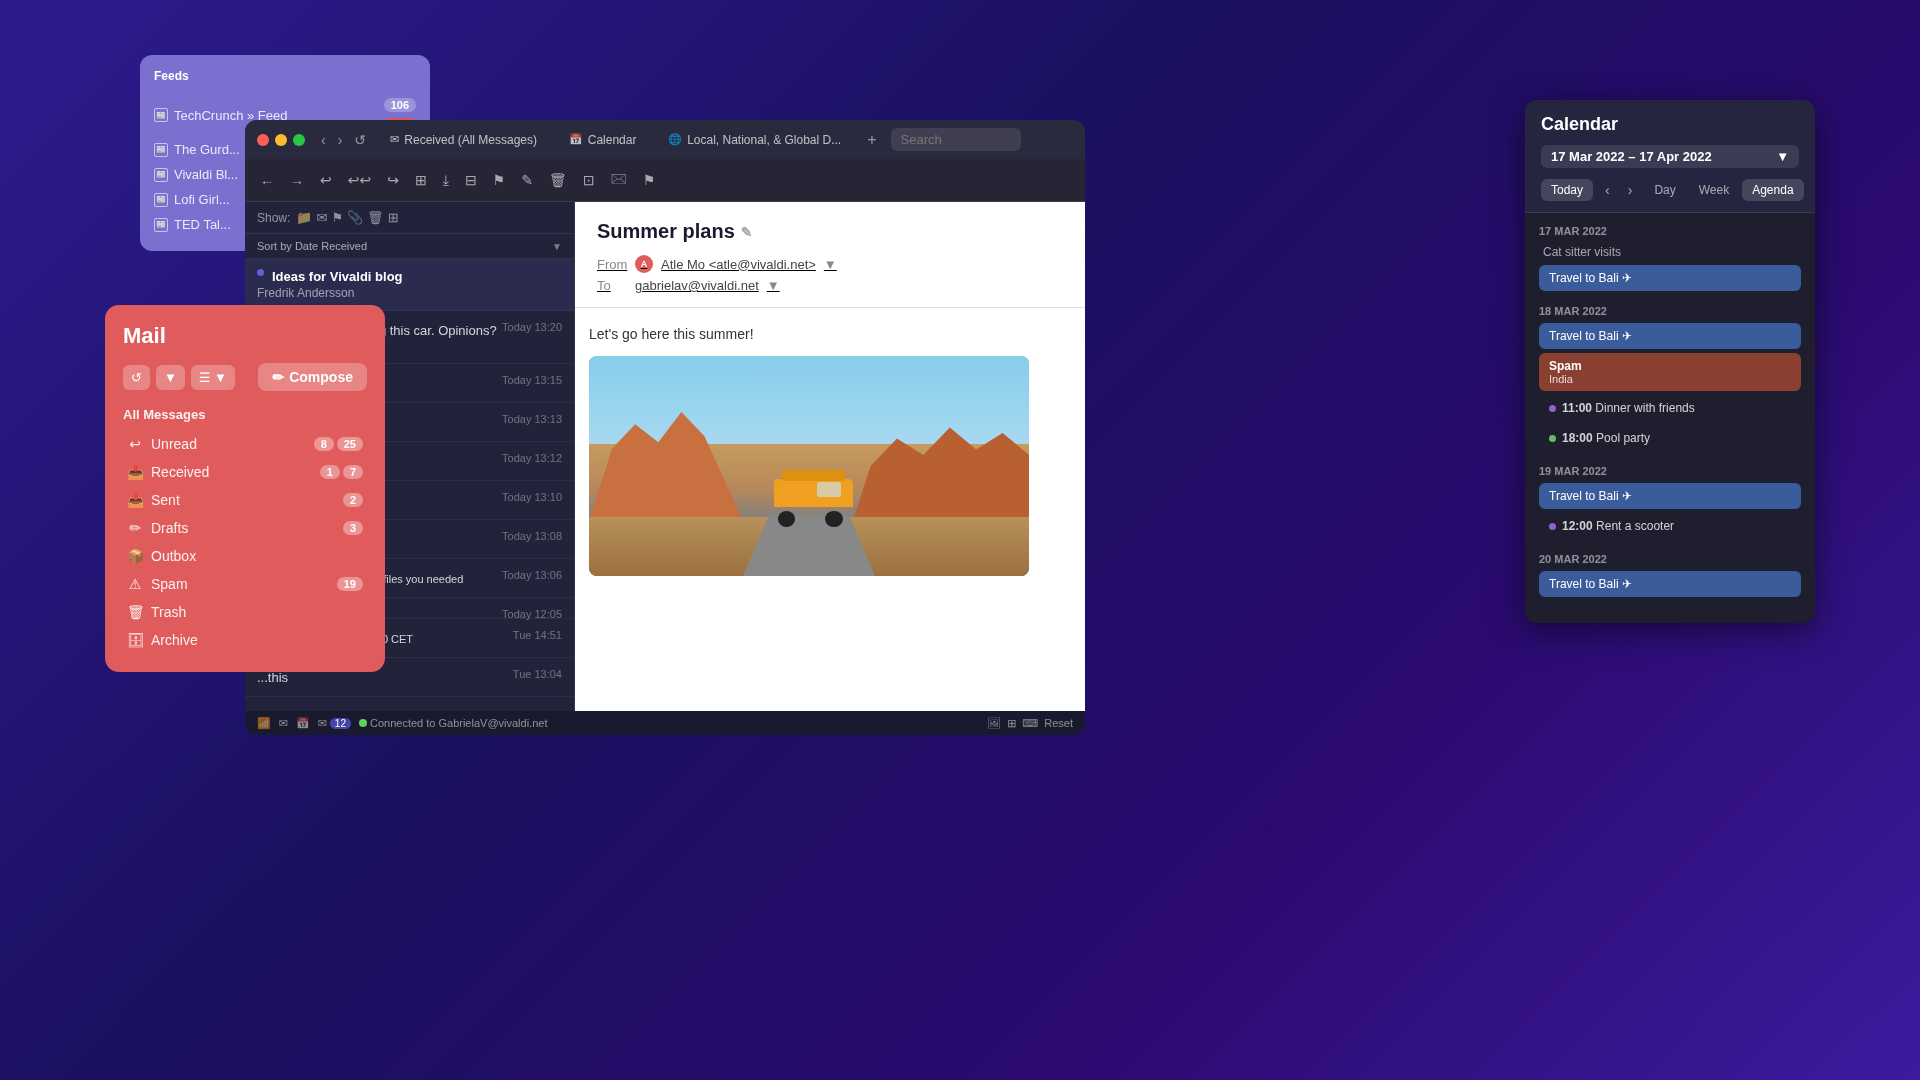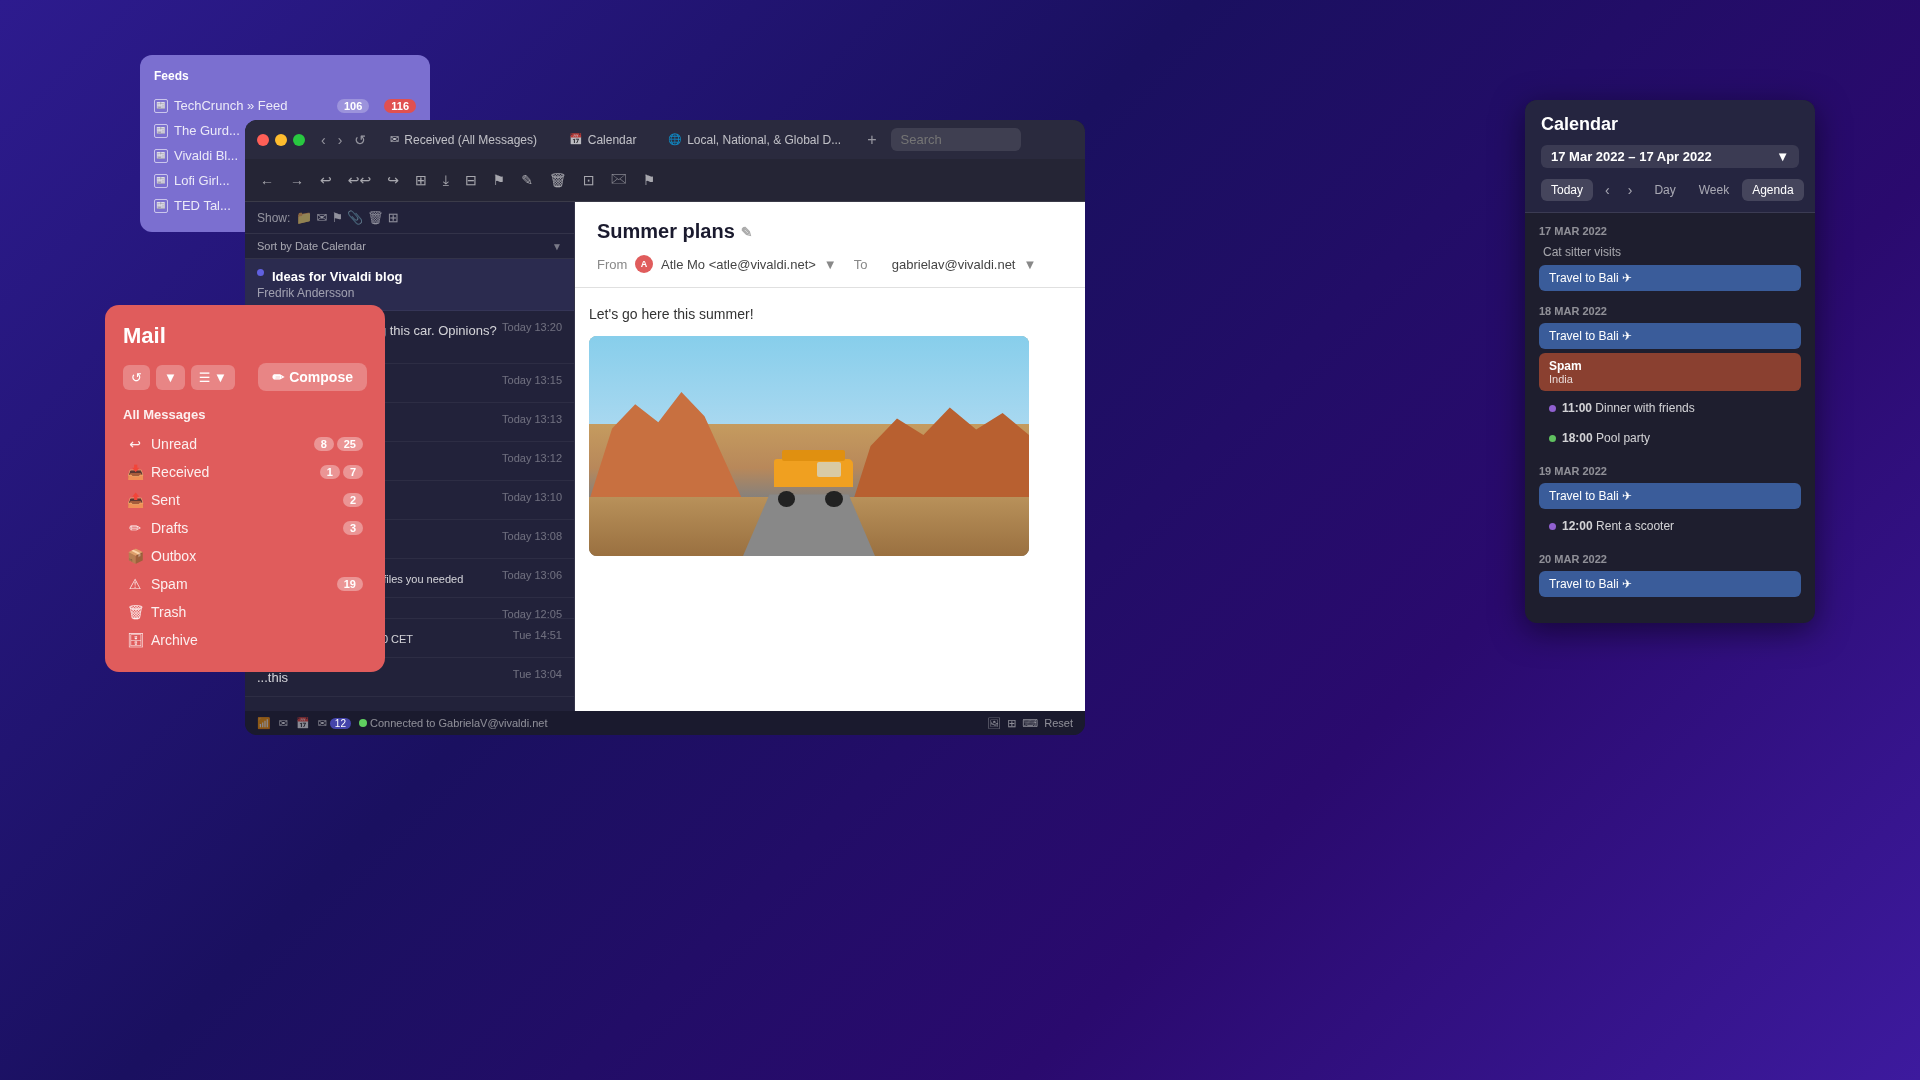--- a/index.html
+++ b/index.html
@@ -41,22 +41,23 @@
       width: 14px;
       height: 14px;
       border: 1.5px solid rgba(255,255,255,0.6);
       border-radius: 2px;
       display: flex; align-items: center; justify-content: center;
       font-size: 8px;
       flex-shrink: 0;
     }
     .badge-group {
       display: flex;
-      gap: 15px;
+      gap: 6px;
       margin-left: auto;
+      flex-direction: column;
     }
     .badge {
       background: rgba(255,255,255,0.25);
       color: white;
       border-radius: 10px;
       padding: 1px 7px;
       font-size: 11px;
       font-weight: 600;
     }
     .badge.red { background: #e05050; }
@@ -304,21 +305,21 @@
     }
     .email-subject {
       font-size: 20px;
       font-weight: 600;
       color: #1a1a2e;
       margin-bottom: 12px;
       display: flex;
       align-items: center;
       gap: 6px;
     }
-    .email-meta { display: flex; flex-direction: row; gap: 17px; }
+    .email-meta { display: flex; flex-direction: column; gap: 5px; text-decoration: underline; }
     .meta-row { display: flex; align-items: center; gap: 8px; font-size: 13px; color: #444; }
     .meta-label { color: #888; width: 30px; }
     .avatar-small {
       width: 18px; height: 18px;
       background: #e05c5c;
       border-radius: 50%;
       display: flex; align-items: center; justify-content: center;
       color: white; font-size: 9px; font-weight: 700;
     }
     .email-body {
@@ -714,21 +715,21 @@
         <div class="filter-icons">
           <span class="filter-icon">📁</span>
           <span class="filter-icon">✉</span>
           <span class="filter-icon">⚑</span>
           <span class="filter-icon">📎</span>
           <span class="filter-icon">🗑</span>
           <span class="filter-icon">⊞</span>
         </div>
       </div>
       <div class="sort-bar">
-        <span class="sort-label">Sort by Date Calendar</span>
+        <span class="sort-label">Sort by Date Received</span>
         <span class="sort-chevron">▼</span>
       </div>
 
       <div class="message-item unread selected">
         <div class="msg-row">
           <span class="unread-dot"></span>
           <span class="sender">Ideas for Vivaldi blog</span>
         </div>
         <div class="subject">Fredrik Andersson</div>
       </div>

